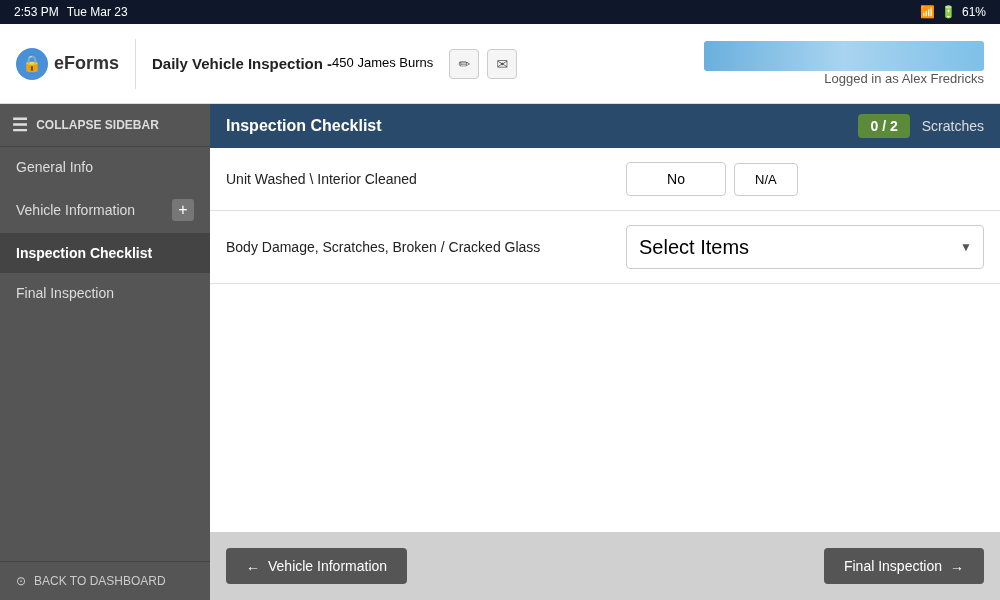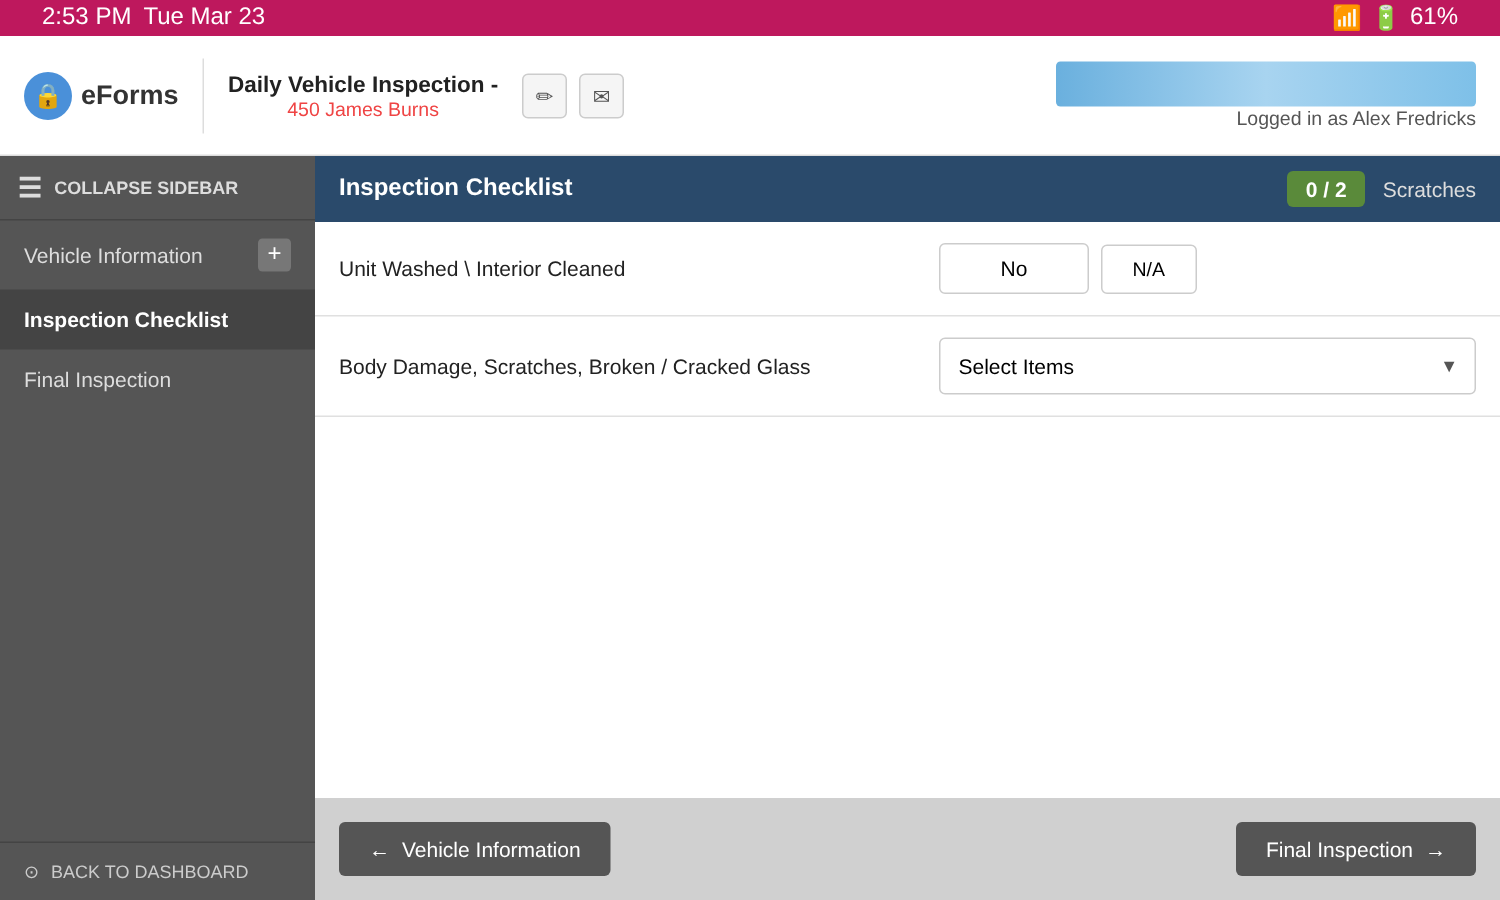--- a/index.html
+++ b/index.html
@@ -1,23 +1,23 @@
 <!DOCTYPE html>
 <html><head>
   <meta charset="utf-8">
   <style>
     * { box-sizing: border-box; margin: 0; padding: 0; }
     body { font-family: Arial, sans-serif; width: 1000px; height: 600px; overflow: hidden; background: #ccc; }
 
     
     .status-bar {
-      background: #be185d;
+      background: #0f172a;
       color: #fff;
-      font-size: 16px;
-      padding: 4px 28px;
+      font-size: 12px;
+      padding: 4px 14px;
       display: flex;
       align-items: center;
       justify-content: space-between;
       height: 24px;
     }
     .status-bar-left { display: flex; align-items: center; gap: 8px; }
     .status-bar-right { display: flex; align-items: center; gap: 6px; }
 
     
     .app-wrapper { display: flex; flex-direction: column; height: 576px; }
@@ -36,24 +36,24 @@
     .logo-area { display: flex; align-items: center; gap: 6px; }
     .logo-icon {
       width: 32px; height: 32px;
       background: #4a90d9;
       border-radius: 50%;
       display: flex; align-items: center; justify-content: center;
       color: white; font-size: 16px;
     }
     .logo-text { font-size: 18px; font-weight: bold; color: #333; }
     .header-divider { width: 1px; height: 50px; background: #ddd; }
-    .form-info { display: flex; flex-direction: column; text-align: center; }
+    .form-info { display: flex; flex-direction: row; }
     .form-title { font-size: 15px; font-weight: bold; color: #222; }
     .form-subtitle { font-size: 13px; color: #555; }
-    .form-meta { font-size: 13px; color: #ef4444; }
+    .form-meta { font-size: 13px; color: #000000; }
     .header-actions { display: flex; align-items: center; gap: 8px; }
     .header-icon-btn {
       width: 30px; height: 30px;
       border: 1px solid #ccc;
       background: #f5f5f5;
       border-radius: 4px;
       cursor: pointer;
       display: flex; align-items: center; justify-content: center;
       font-size: 14px; color: #555;
     }
@@ -155,21 +155,21 @@
     }
     .btn-yes { min-width: 100px; }
     .btn-no { min-width: 100px; background: #fff; }
     .btn-na { min-width: 50px; font-size: 13px; }
     .select-wrapper { position: relative; flex: 1; min-width: 320px; }
     .select-wrapper select {
       width: 100%;
       padding: 10px 12px;
       border: 1px solid #ccc;
       border-radius: 4px;
-      font-size: 14px;
+      font-size: 20px;
       background: #fff;
       appearance: none;
       cursor: pointer;
     }
     .select-arrow {
       position: absolute; right: 12px; top: 50%; transform: translateY(-50%);
       pointer-events: none; color: #555; font-size: 12px;
     }
 
     
@@ -234,20 +234,23 @@
 
   <div class="body-wrapper">
 
     <div class="sidebar">
       <div class="sidebar-collapse">
         <span class="hamburger">☰</span>
         <span>COLLAPSE SIDEBAR</span>
       </div>
 
       <div class="sidebar-item">
+        <span class="sidebar-item-label">General Info</span>
+      </div>
+      <div class="sidebar-item">
         <span class="sidebar-item-label">Vehicle Information</span>
         <div class="sidebar-add-btn">+</div>
       </div>
       <div class="sidebar-item active">
         <span class="sidebar-item-label">Inspection Checklist</span>
       </div>
       <div class="sidebar-item">
         <span class="sidebar-item-label">Final Inspection</span>
       </div>
 

